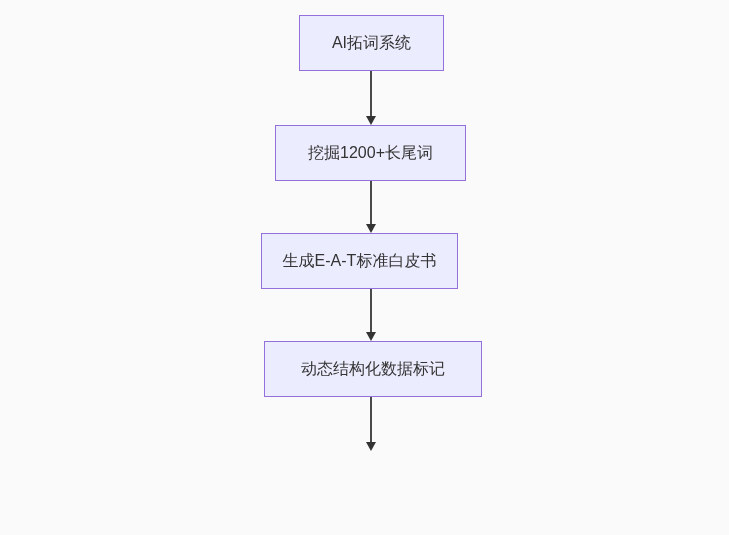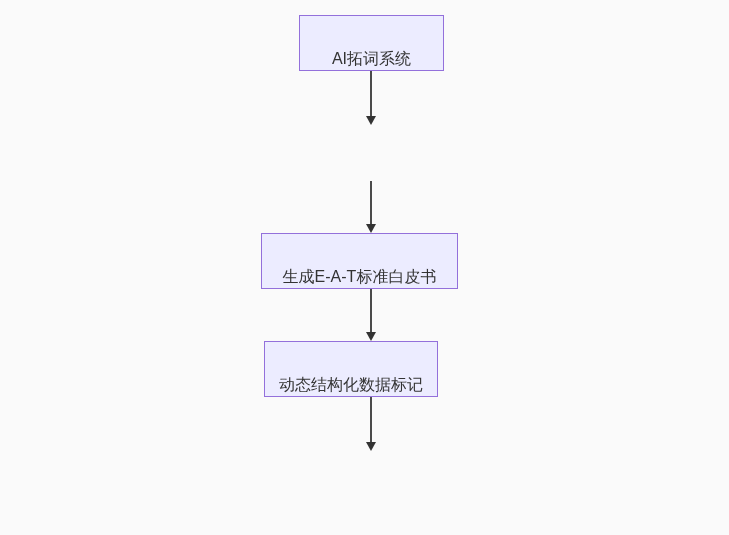--- a/index.html
+++ b/index.html
@@ -15,21 +15,21 @@
     background: #fafafa;
     overflow: hidden;
   }
   .node {
     position: absolute;
     box-sizing: border-box;
     height: 56px;
     background: #ECECFF;
     border: 1px solid #9370DB;
     display: flex;
-    align-items: flex-end;
+    align-items: center;
     justify-content: center;
     color: #333333;
     font-size: 16px;
     white-space: nowrap;
   }
   .edge {
     position: absolute;
     left: 370px;
     width: 2px;
   }
@@ -59,36 +59,39 @@
 
   <div class="node" style="left:299px; top:15px; width:145px;">
     <span>AI拓词系统</span>
   </div>
 
   <div class="edge" style="top:71px; height:54px;">
     <div class="shaft"></div>
     <div class="head"></div>
   </div>
 
+  <div class="node" style="left:275px; top:125px; width:191px;">
+    <span>挖掘1200+长尾词</span>
+  </div>
 
   <div class="edge" style="top:181px; height:52px;">
     <div class="shaft"></div>
     <div class="head"></div>
   </div>
 
   <div class="node" style="left:261px; top:233px; width:197px;">
     <span>生成E-A-T标准白皮书</span>
   </div>
 
   <div class="edge" style="top:289px; height:52px;">
     <div class="shaft"></div>
     <div class="head"></div>
   </div>
 
-  <div class="node" style="left:264px; top:341px; width:174px;">
+  <div class="node" style="left:264px; top:341px; width:218px;">
     <span>动态结构化数据标记</span>
   </div>
 
   <div class="edge" style="top:397px; height:54px;">
     <div class="shaft"></div>
     <div class="head"></div>
   </div>
 
 
 </div>

